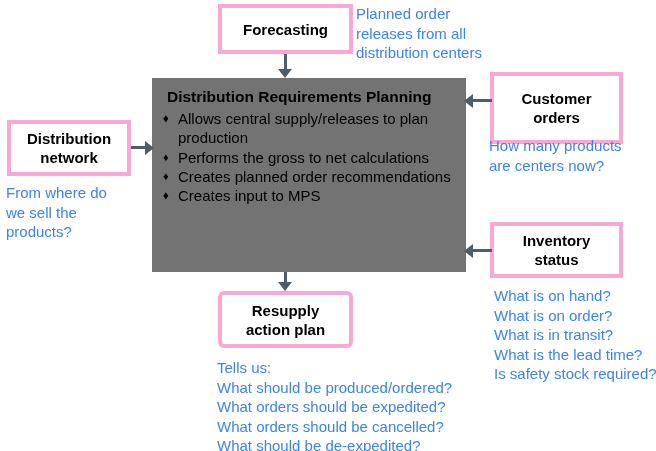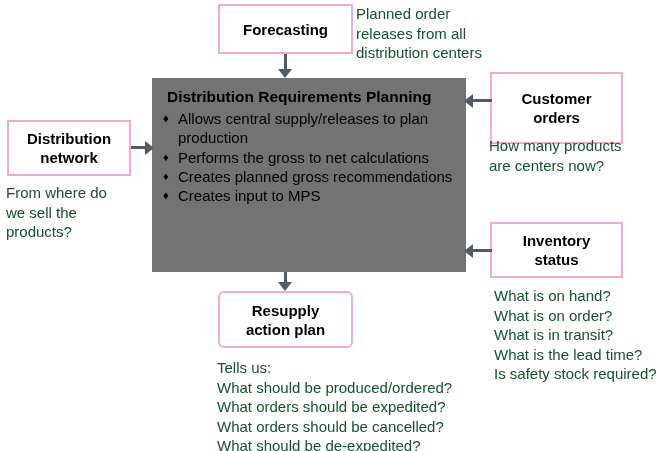--- a/index.html
+++ b/index.html
@@ -4,35 +4,35 @@
 <style>
   html,body{margin:0;padding:0;background:#ffffff;}
   body{
     width:656px;height:451px;position:relative;overflow:hidden;
     font-family:"Liberation Sans","DejaVu Sans",sans-serif;
     color:#000000;
     -webkit-font-smoothing:antialiased;
   }
   .node{
     position:absolute;
-    border:2px solid #f9a8d4;
+    border:4px solid #f9a8d4;
     background:#ffffff;
     box-sizing:border-box;
     display:flex;align-items:center;justify-content:center;
     text-align:center;
     font-weight:bold;
     font-size:15px;
     line-height:19px;
   }
   .caption{
     position:absolute;
     font-size:15px;
     line-height:19.5px;
     white-space:pre-line;
-    color:#14532d;
+    color:#3b82f6;
   }
   
   #drp-panel{
     position:absolute;
     left:152px;top:78px;width:314px;height:194px;
     background:#737373;
     box-sizing:border-box;
     padding:9px 8px 0 9px;
   }
   #drp-title{
@@ -114,21 +114,21 @@
     <li>
       <span class="dia">♦</span>
       <span>Allows central supply/releases to plan production</span>
     </li>
     <li>
       <span class="dia">♦</span>
       <span>Performs the gross to net calculations</span>
     </li>
     <li>
       <span class="dia">♦</span>
-      <span>Creates planned gross recommendations</span>
+      <span>Creates planned order recommendations</span>
     </li>
     <li>
       <span class="dia">♦</span>
     </li>
     <li>
       <span class="dia">♦</span>
       <span>Creates input to MPS</span>
     </li>
   </ul>
 </div>

